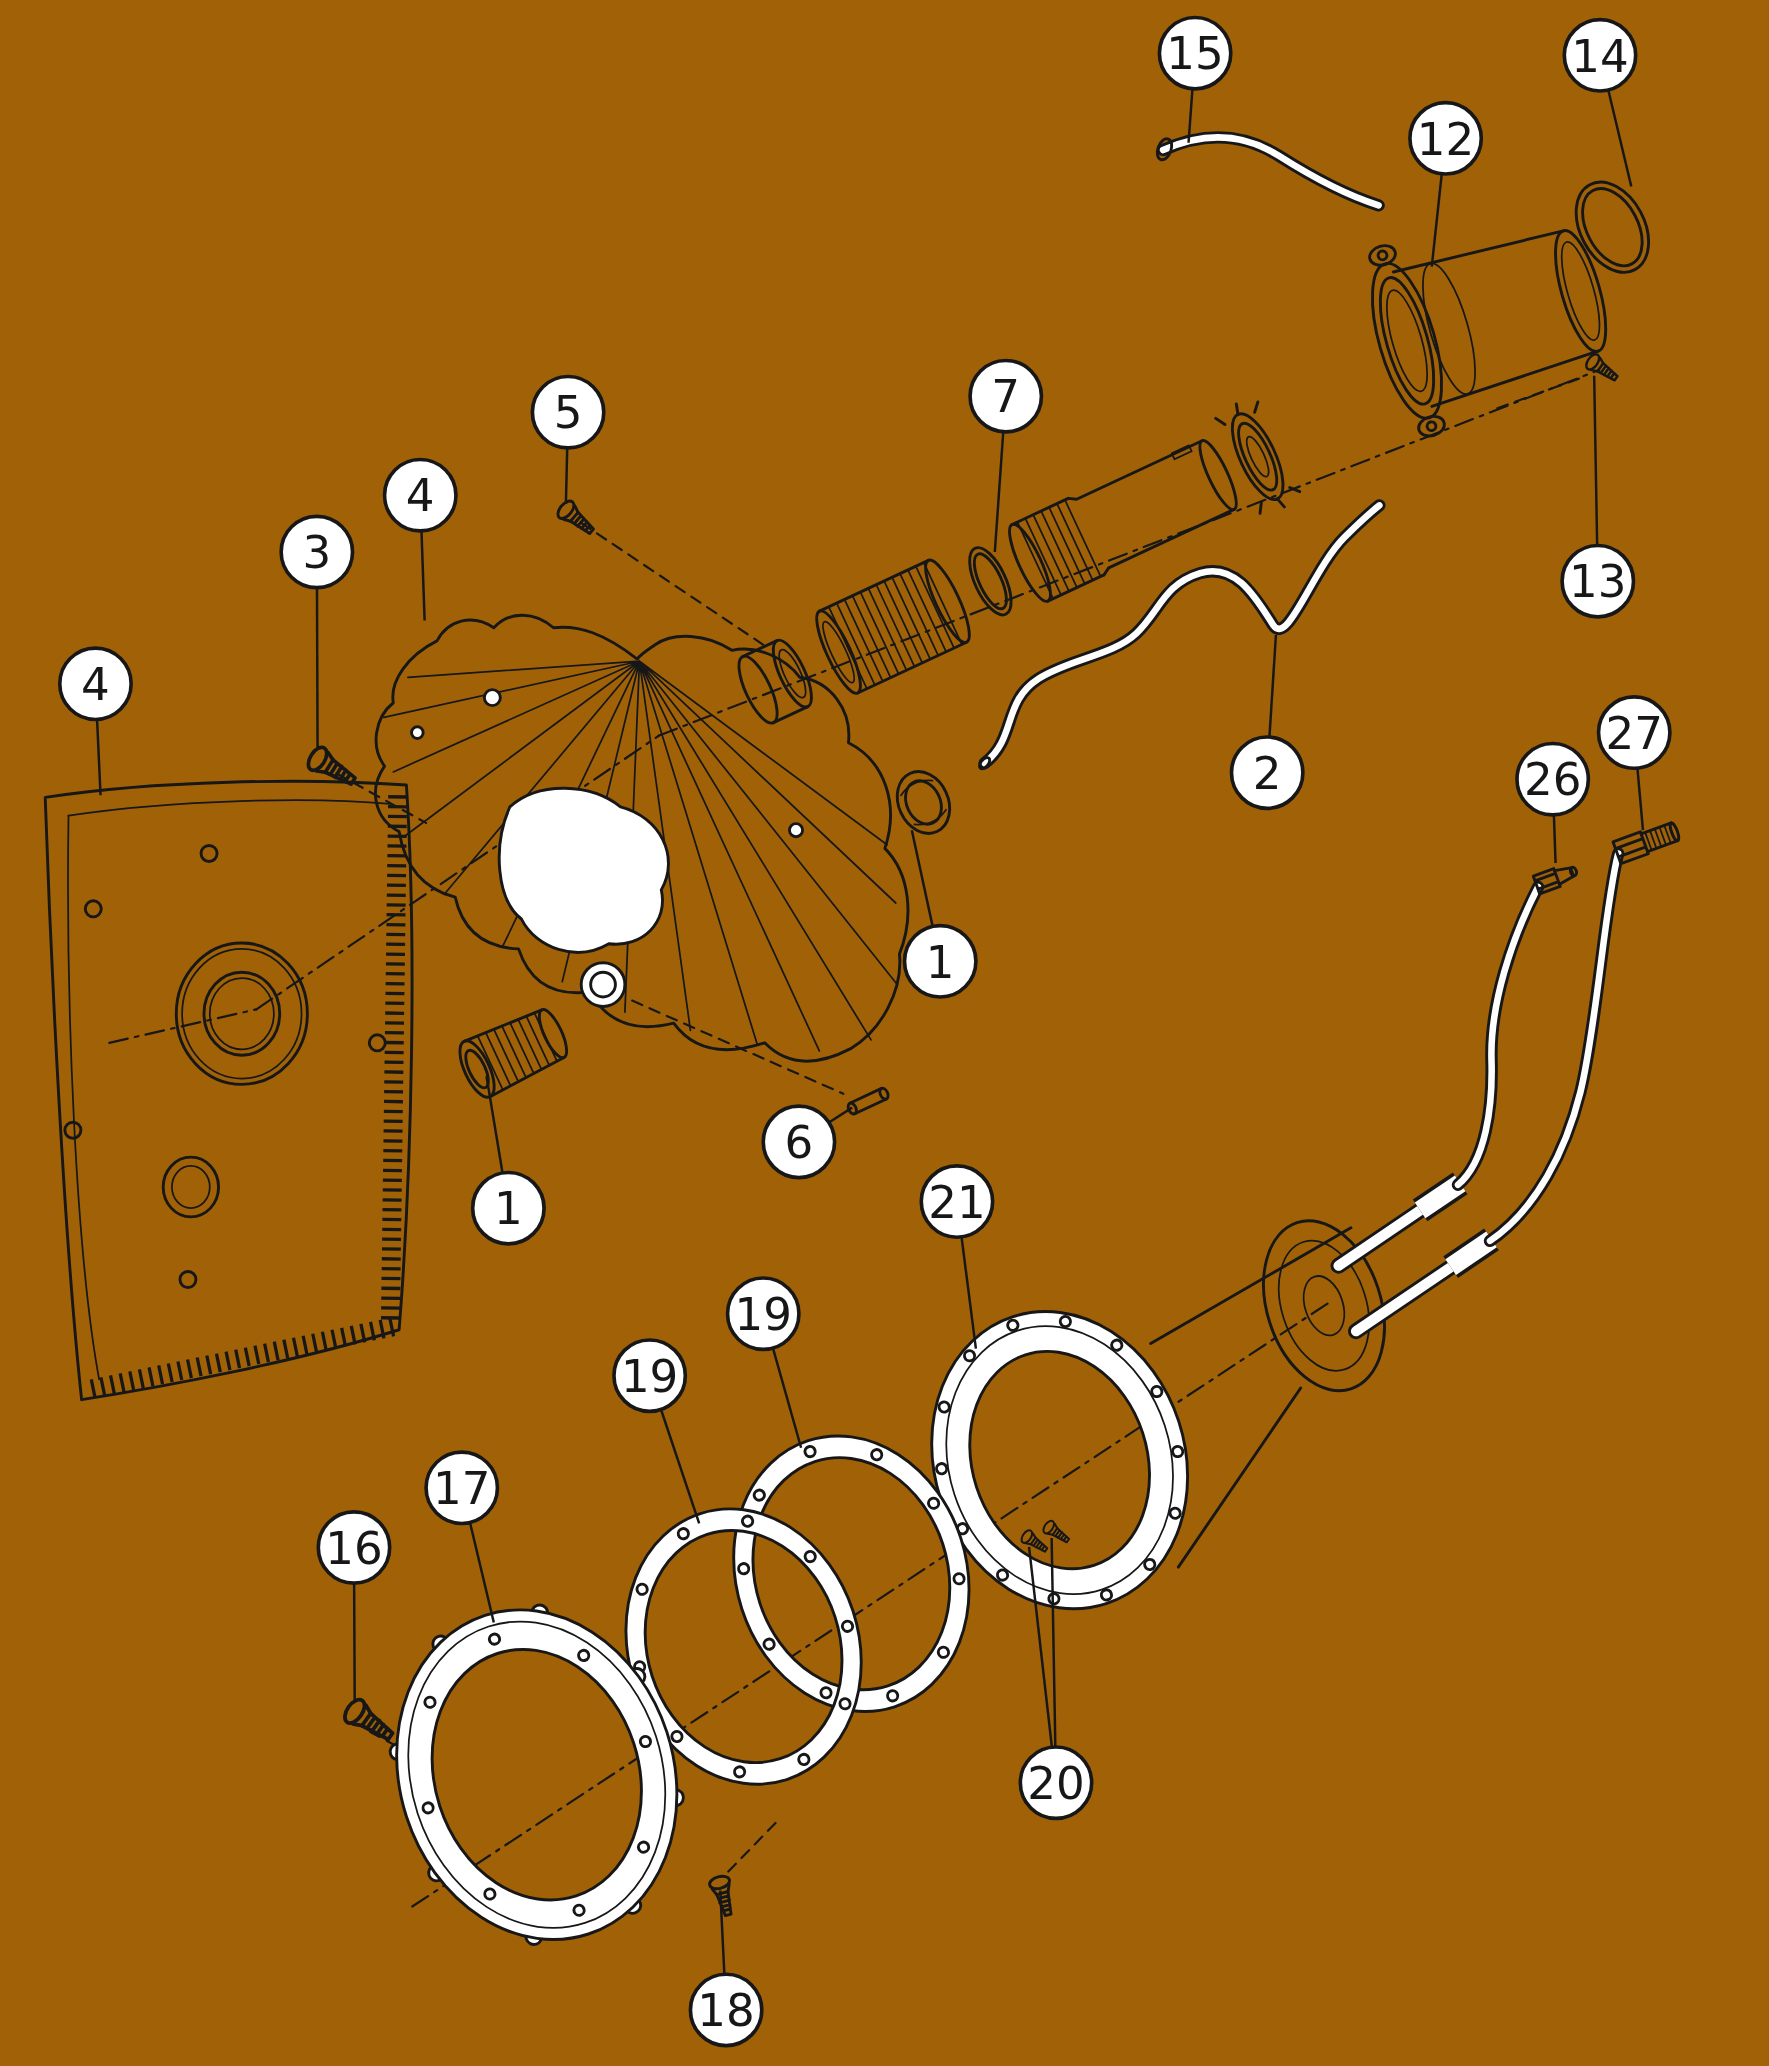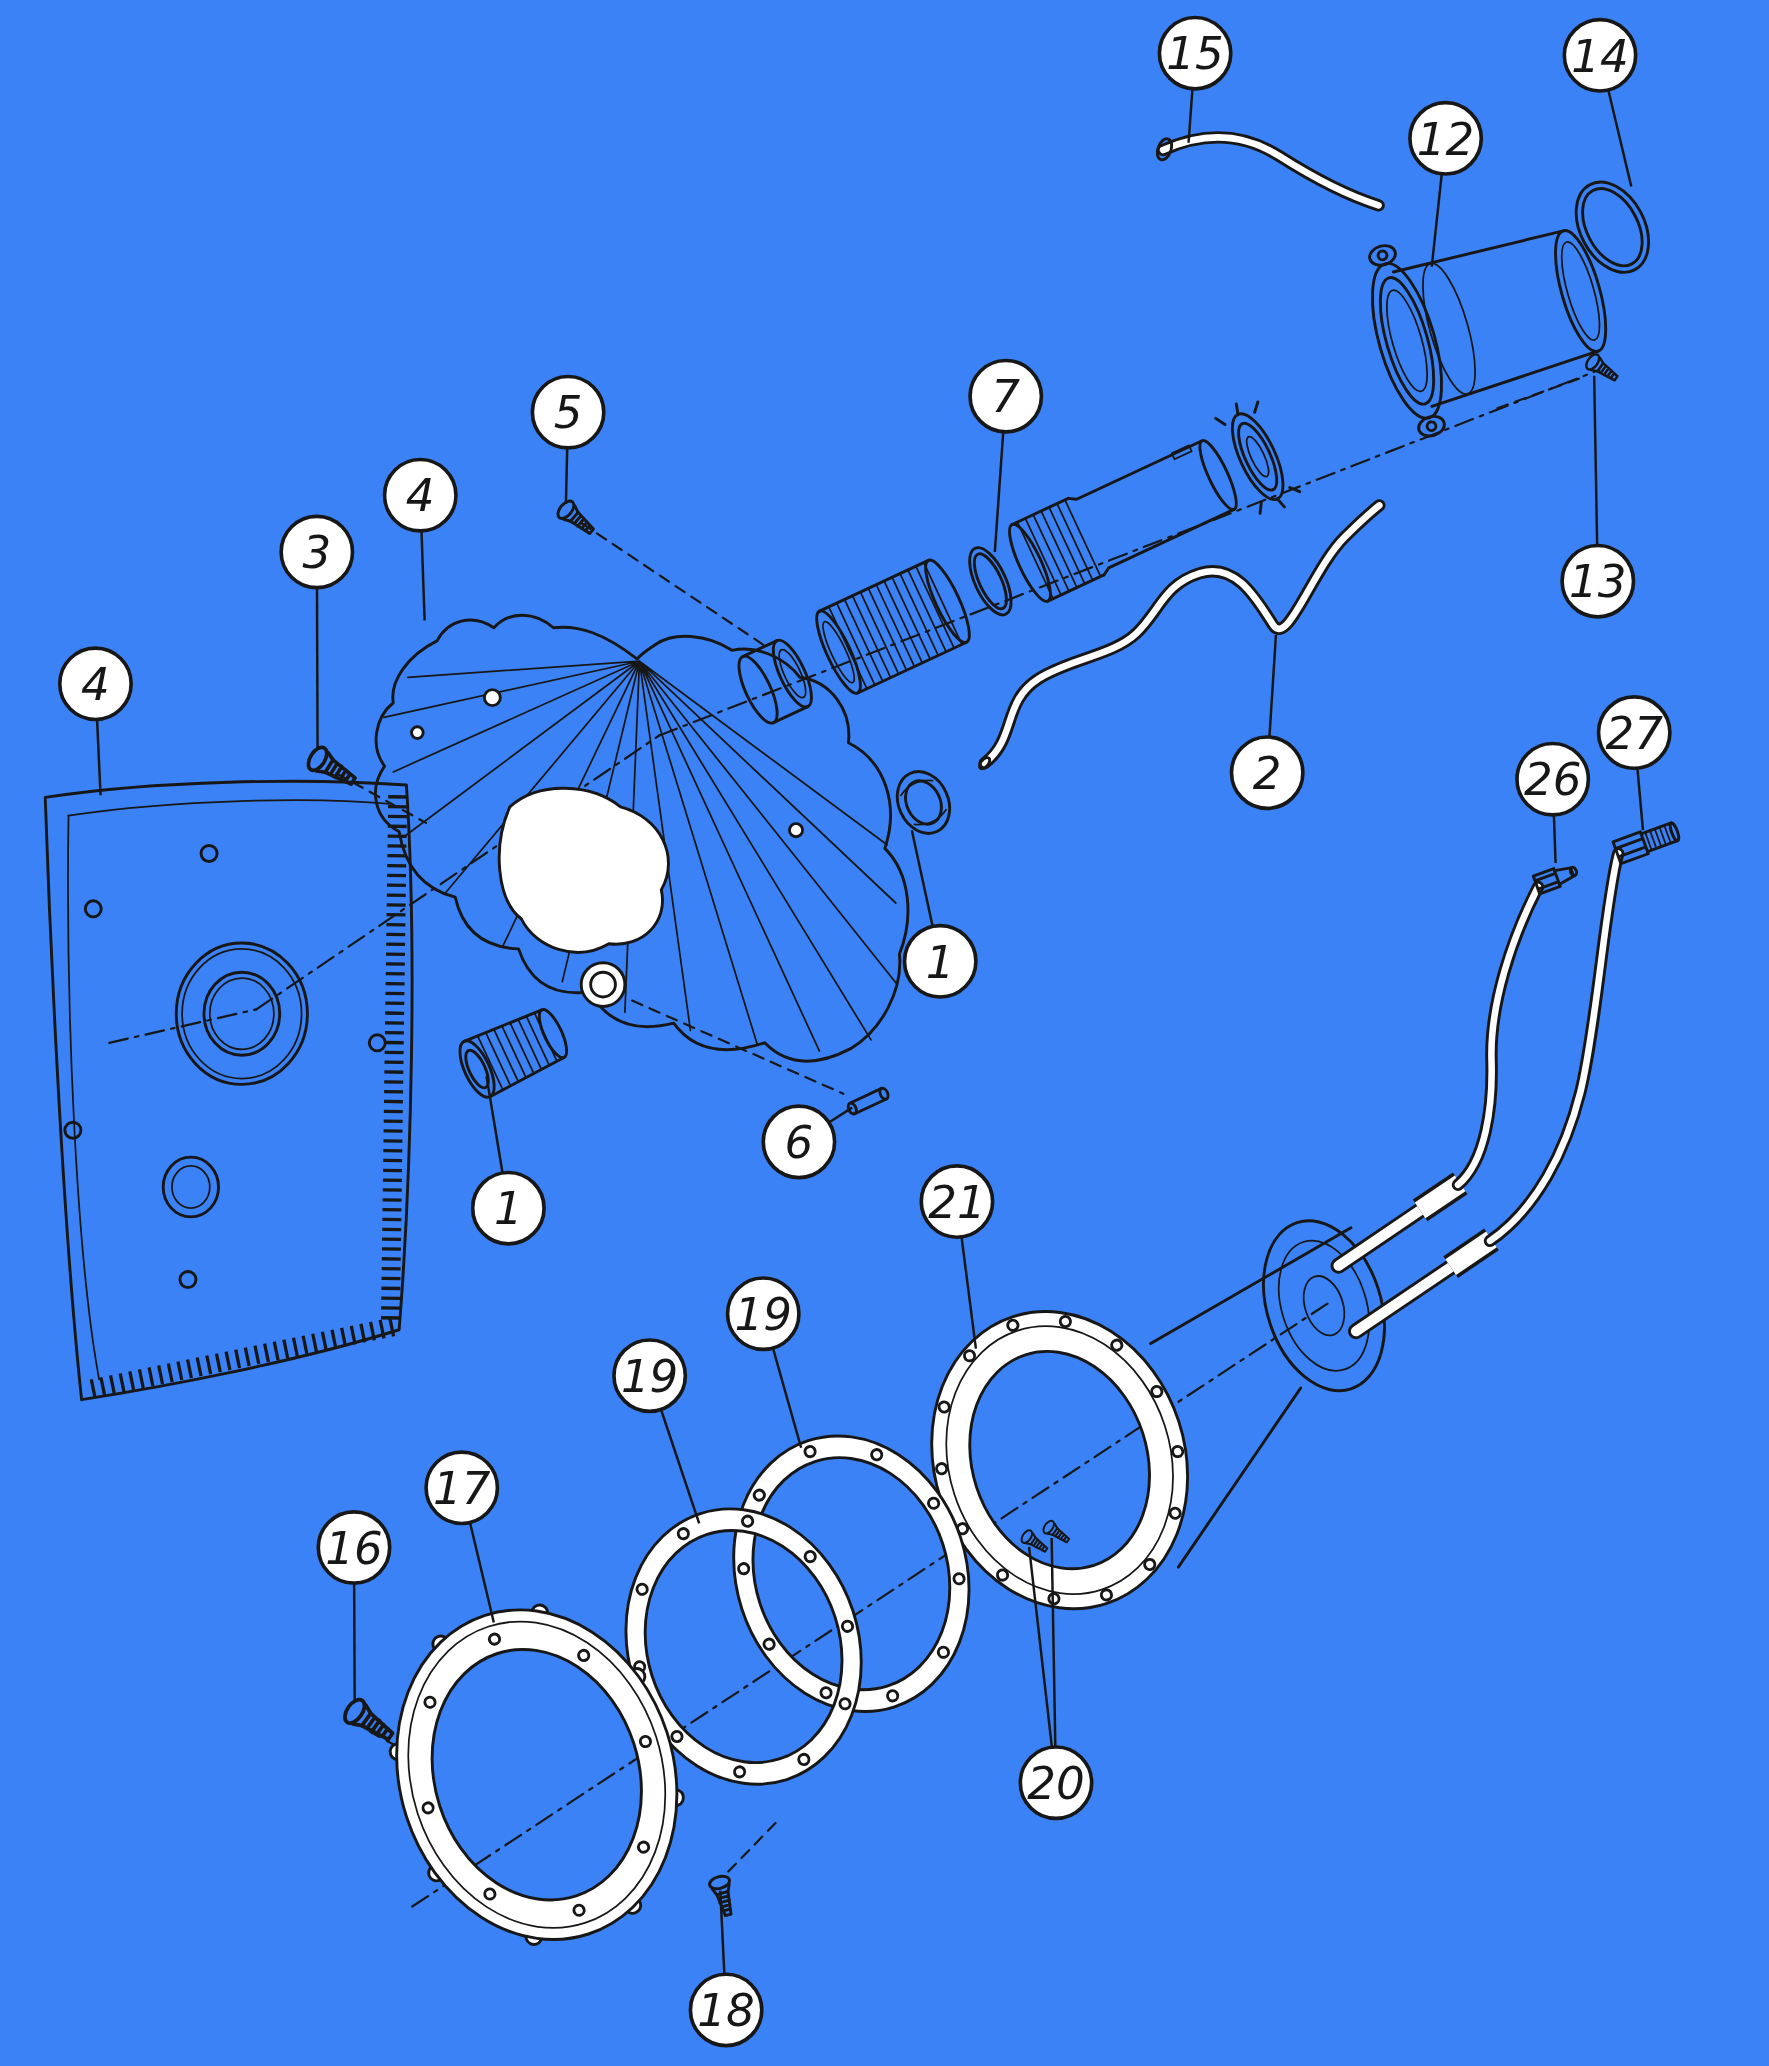--- a/index.html
+++ b/index.html
@@ -17,21 +17,21 @@
   .coup{stroke-width:36;stroke-linecap:butt;}
   .coupi{stroke:#fff;stroke-width:26;stroke-linecap:butt;}
   .wf{fill:#fff;}
   .callout circle{fill:#fff;stroke:var(--ink,#171717);stroke-width:5;}
   .callout text{font-family:"DejaVu Sans","Liberation Sans",sans-serif;font-size:62px;fill:var(--ink,#171717);}
   .callout line{stroke:var(--ink,#171717);stroke-width:3.4;}
 </style>
 </head>
 <body>
 
-<div class="stage" style="background: #3b82f6; font-style: italic;">
+<div class="stage" style="background: #a16207;">
 <svg id="art-svg" viewBox="0 0 2429 2837" xmlns="http://www.w3.org/2000/svg">
   <defs>
     <g id="screw">
       <ellipse cx="0" cy="0" rx="8" ry="14"></ellipse>
       <path d="M6,-12 L15,-8 L15,8 L6,12"></path>
       <path d="M15,-8 L46,-4 M15,8 L46,4 M46,-4 L46,4 M21,-7 L21,7 M27,-7 L27,7 M33,-6 L33,6 M39,-5 L39,5"></path>
     </g>
   </defs>
 
   <g class="art">

